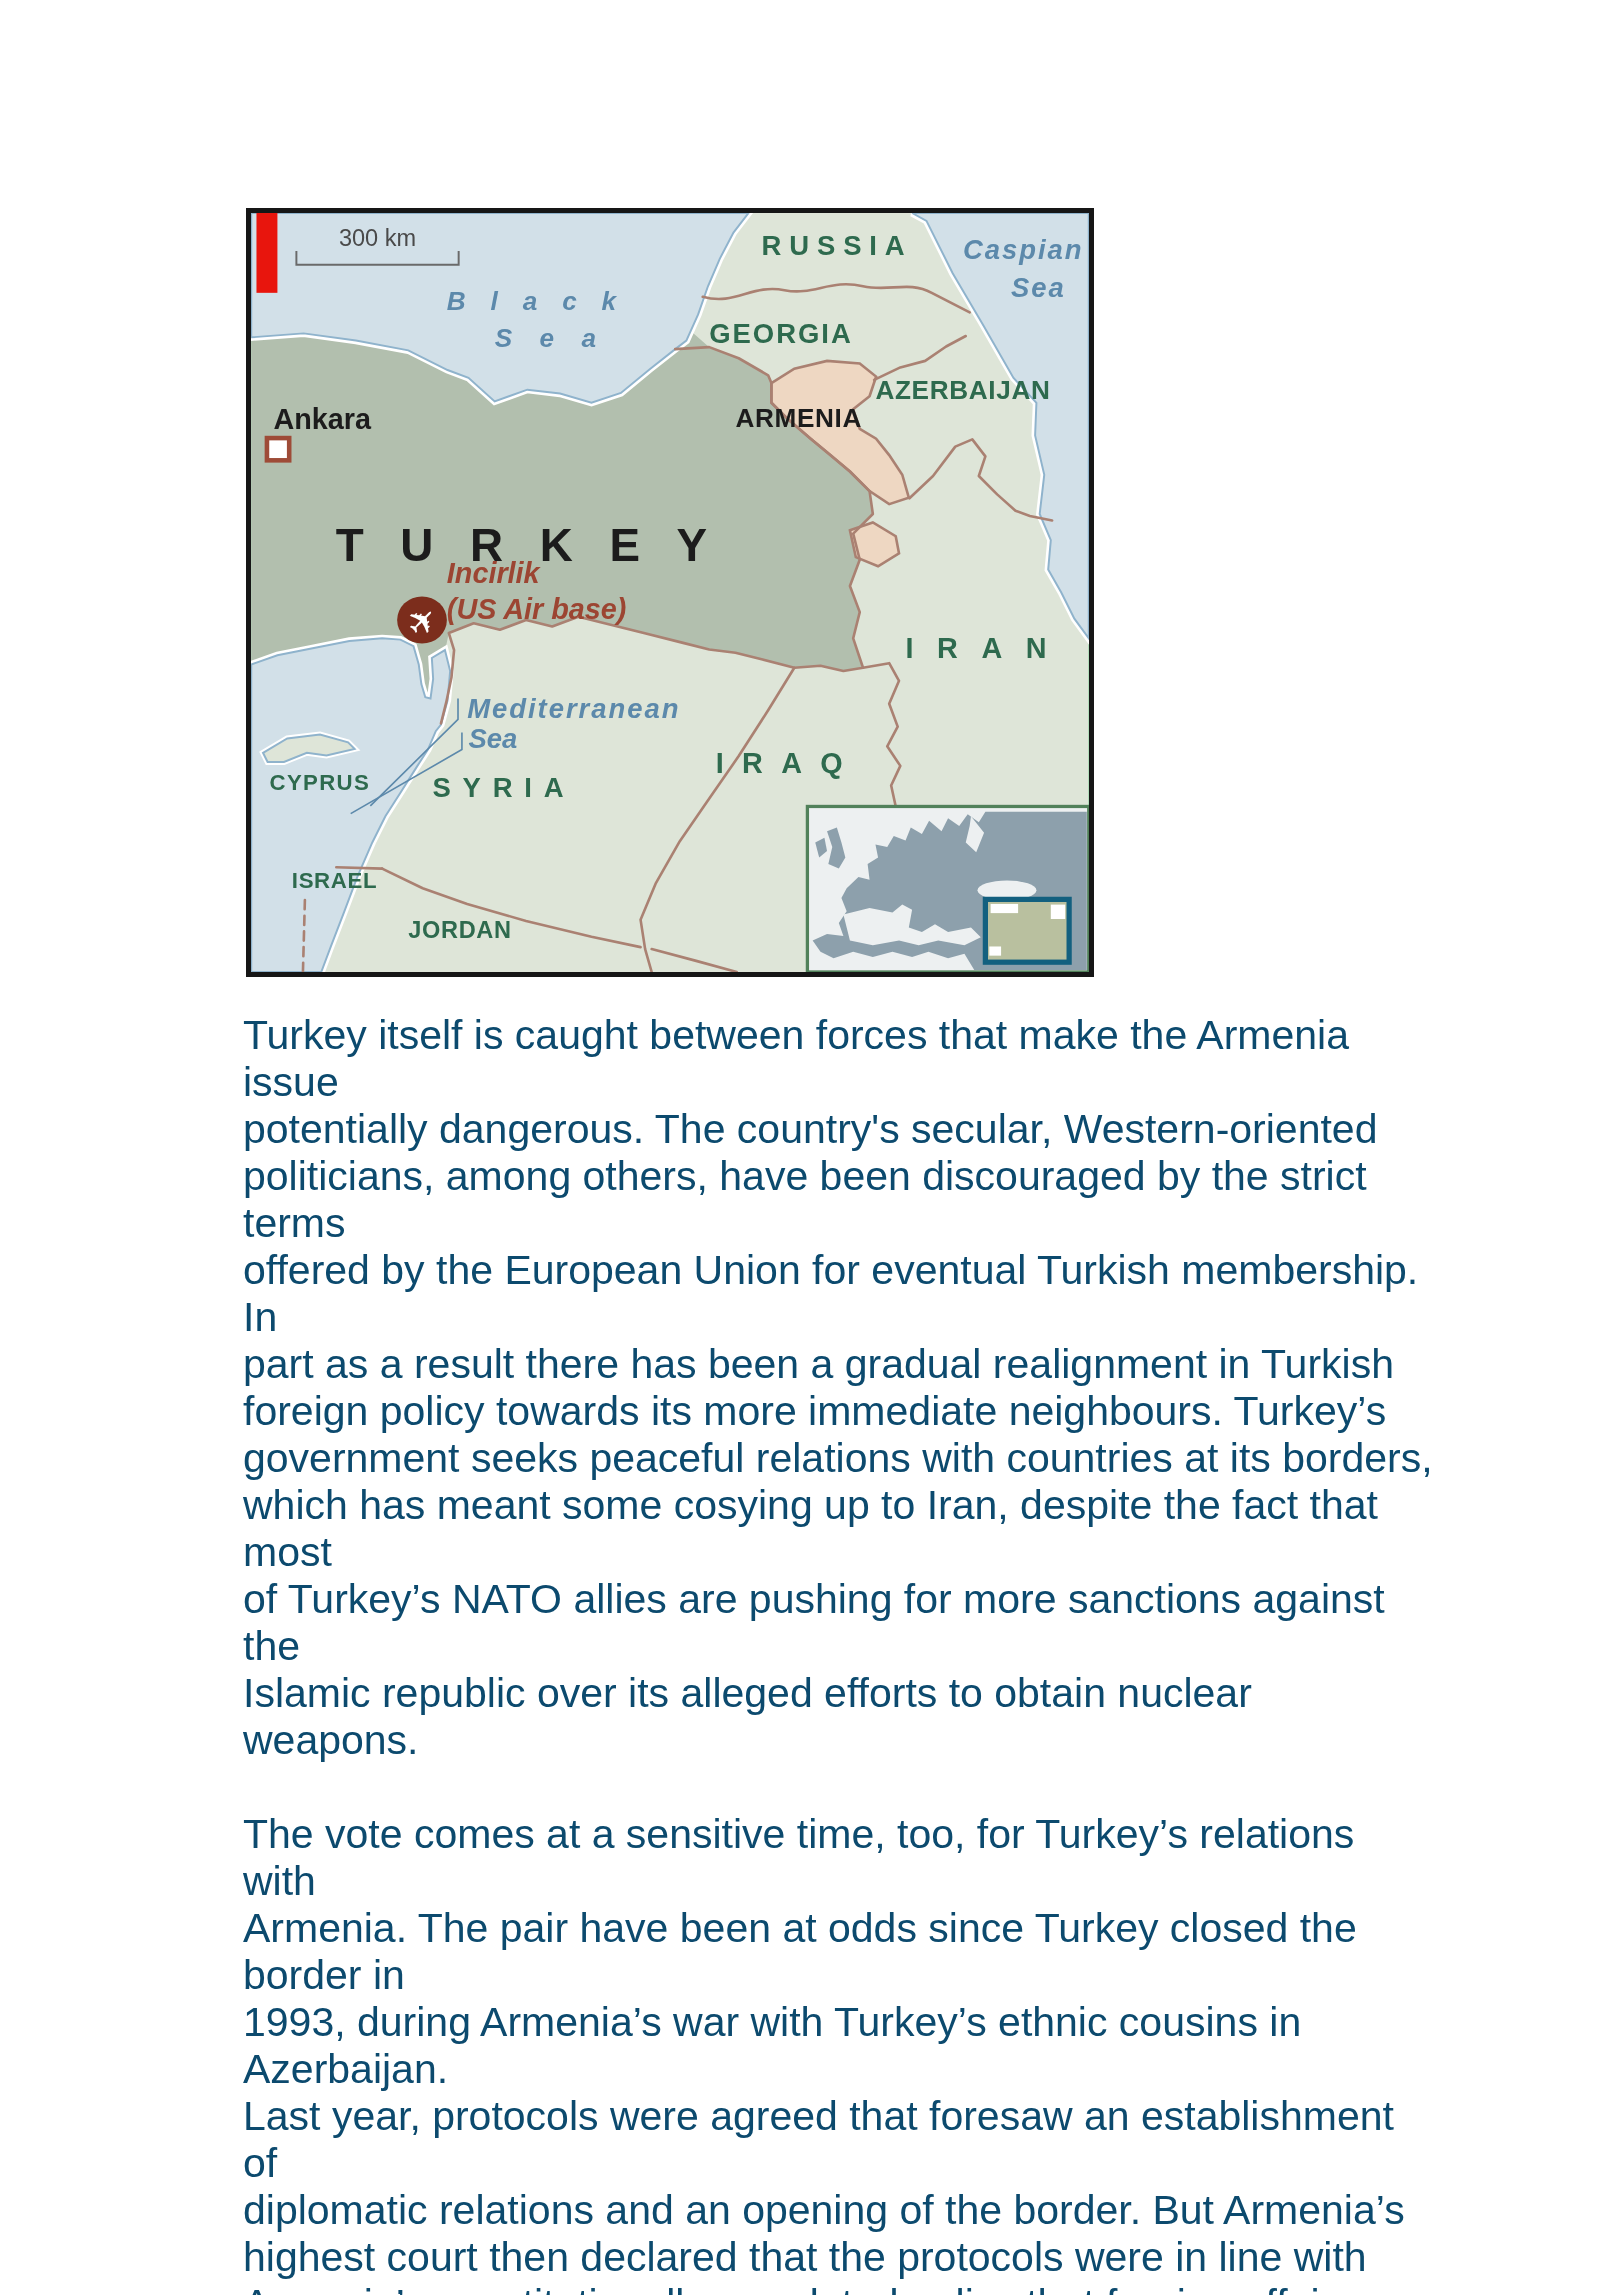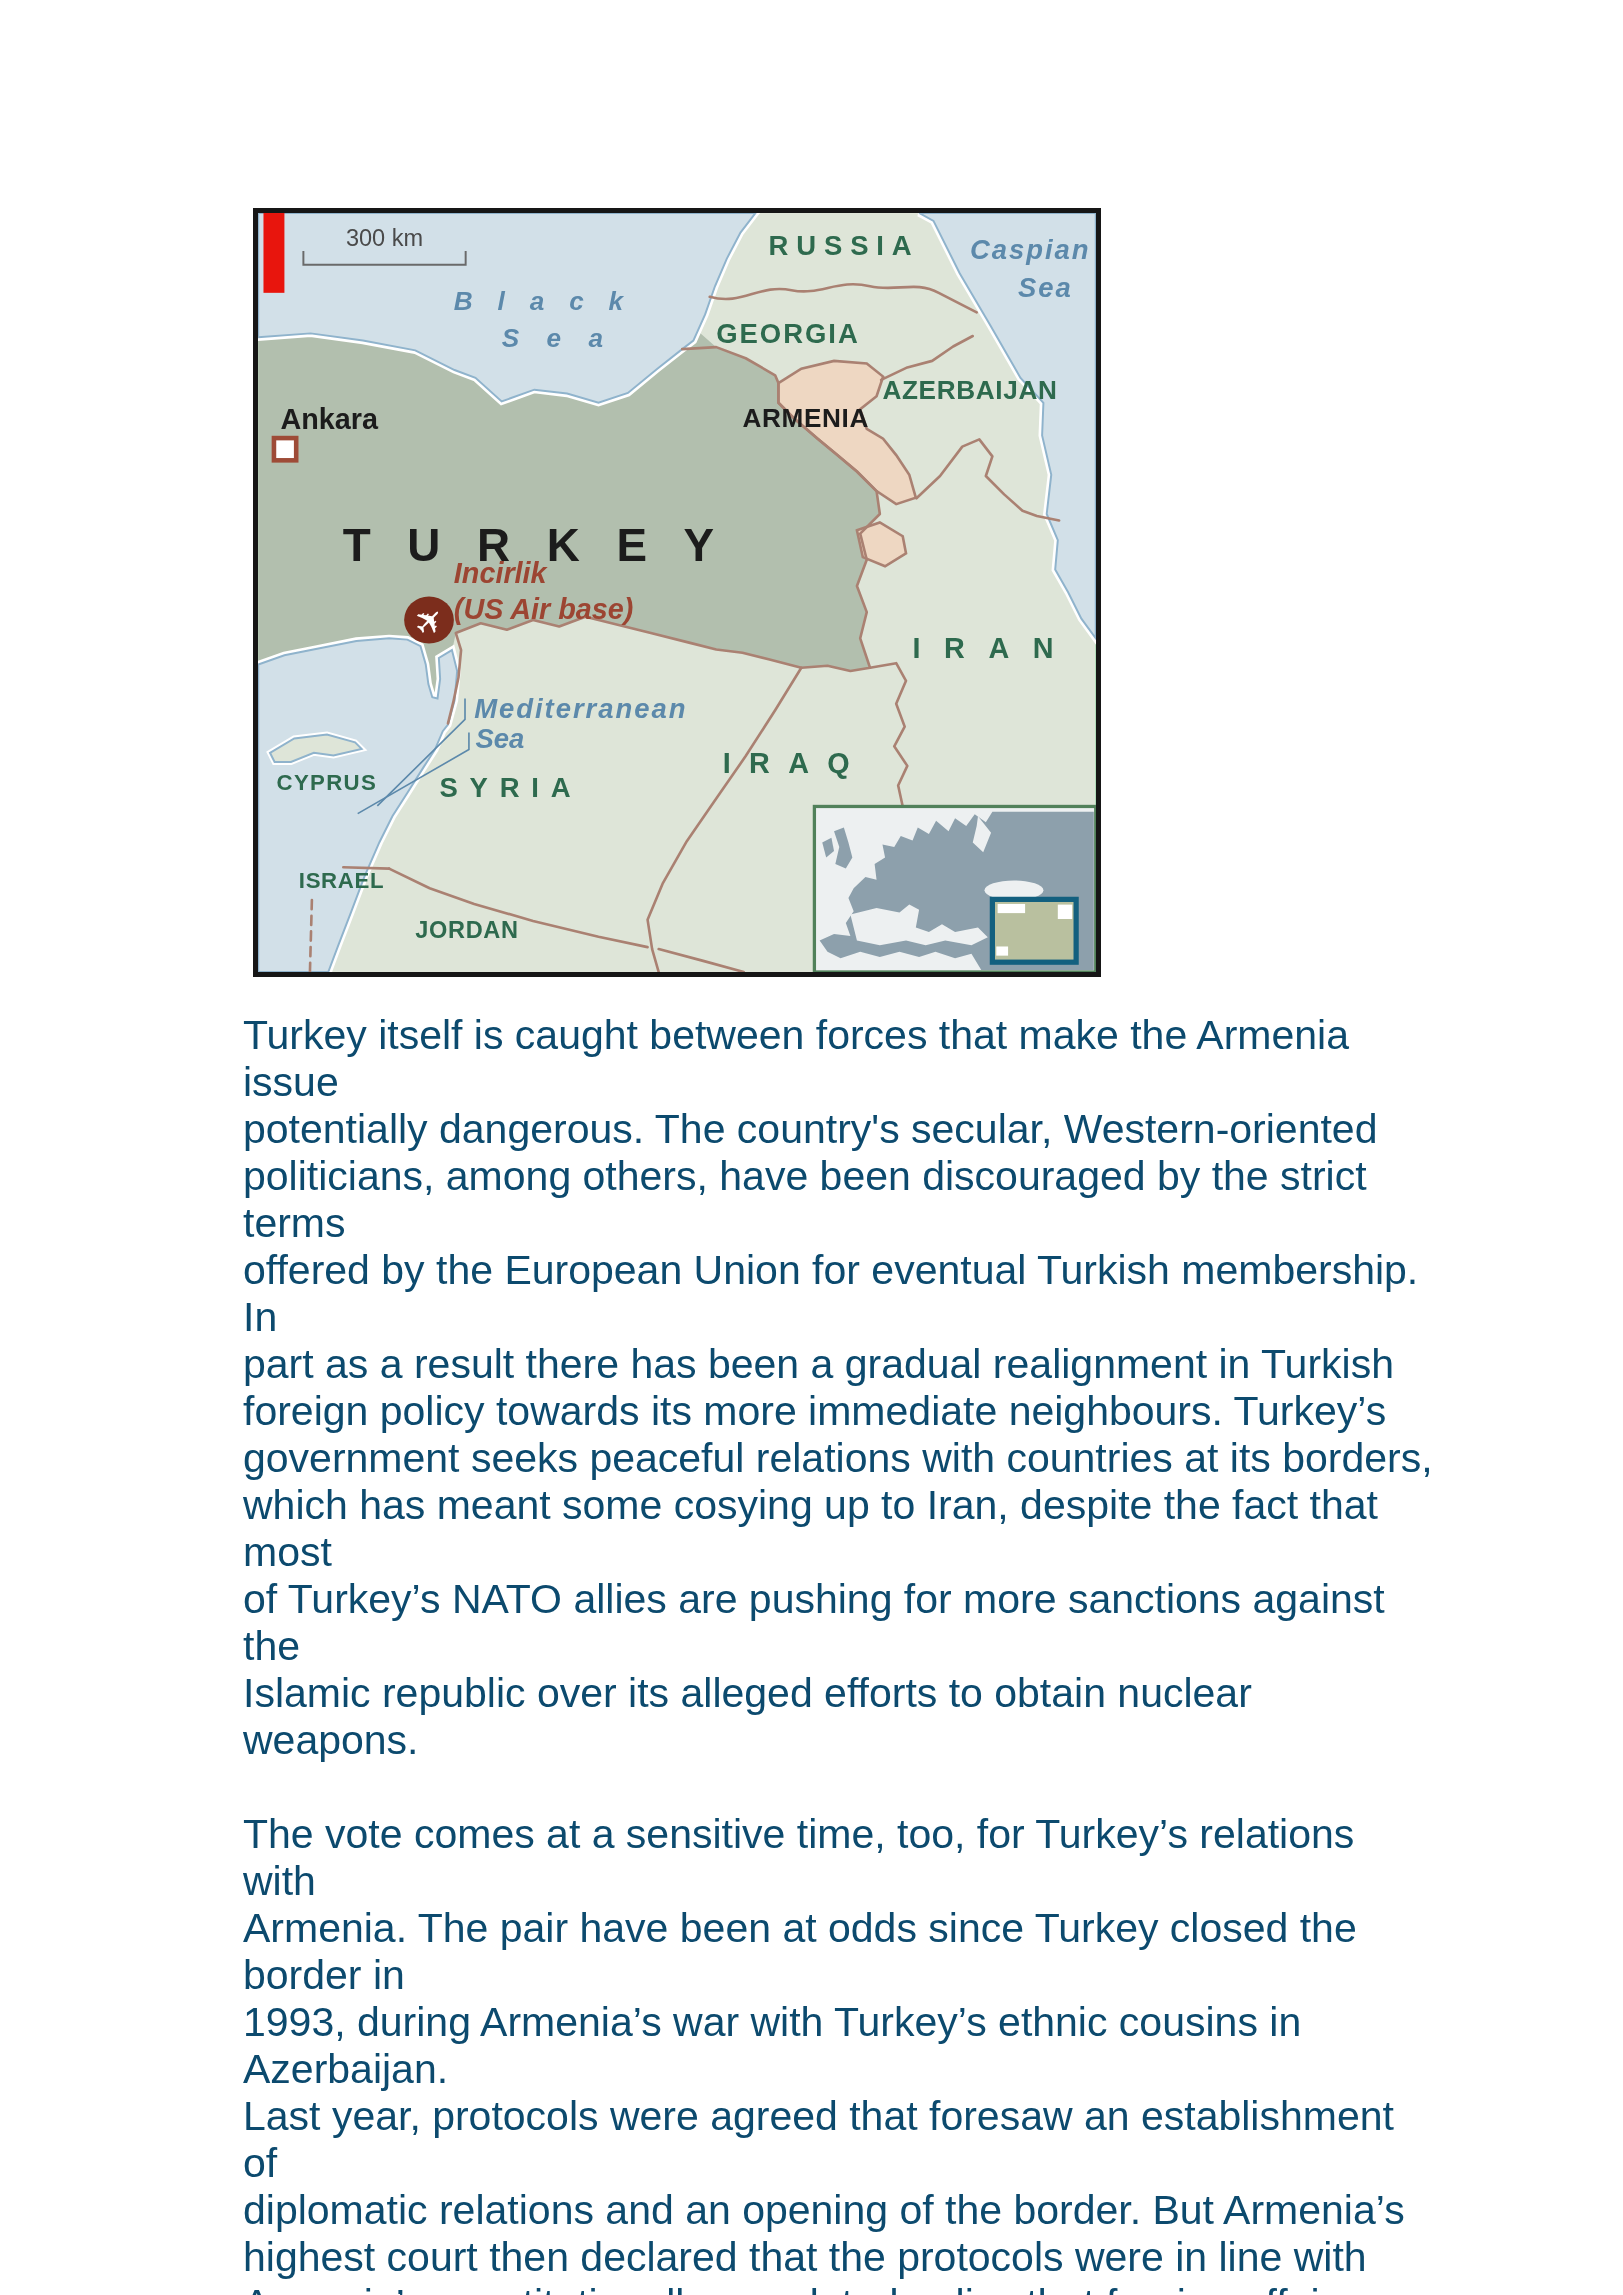--- a/index.html
+++ b/index.html
@@ -1,18 +1,18 @@
 <!DOCTYPE html>
 <html style="font-size:10.5px"><head>
 <meta charset="utf-8">
 <style>
   html,body{margin:0;padding:0;background:#ffffff;}
   body{width:1623px;height:2295px;position:relative;font-family:"Liberation Sans",sans-serif;}
   #map-frame{
-    position:absolute;left:253px;top:208px;width:838px;height:759px;
+    position:absolute;left:246px;top:208px;width:838px;height:759px;
     border:5.2px solid #161616;box-sizing:content-box;background:#22c55e;
   }
   #map-frame svg{display:block;}
   .country-label{fill:#2e6a4e;font-weight:bold;}
   .black-label{fill:#1c1c1c;font-weight:bold;}
   .sea-label{fill:#5c89ab;font-style:italic;font-weight:bold;}
   .base-label{fill:#9c4532;font-style:italic;font-weight:bold;}
   .scale-label{fill:#4a4a4a;}
   #article{
     position:absolute;left:243px;top:1012px;width:1191px;

